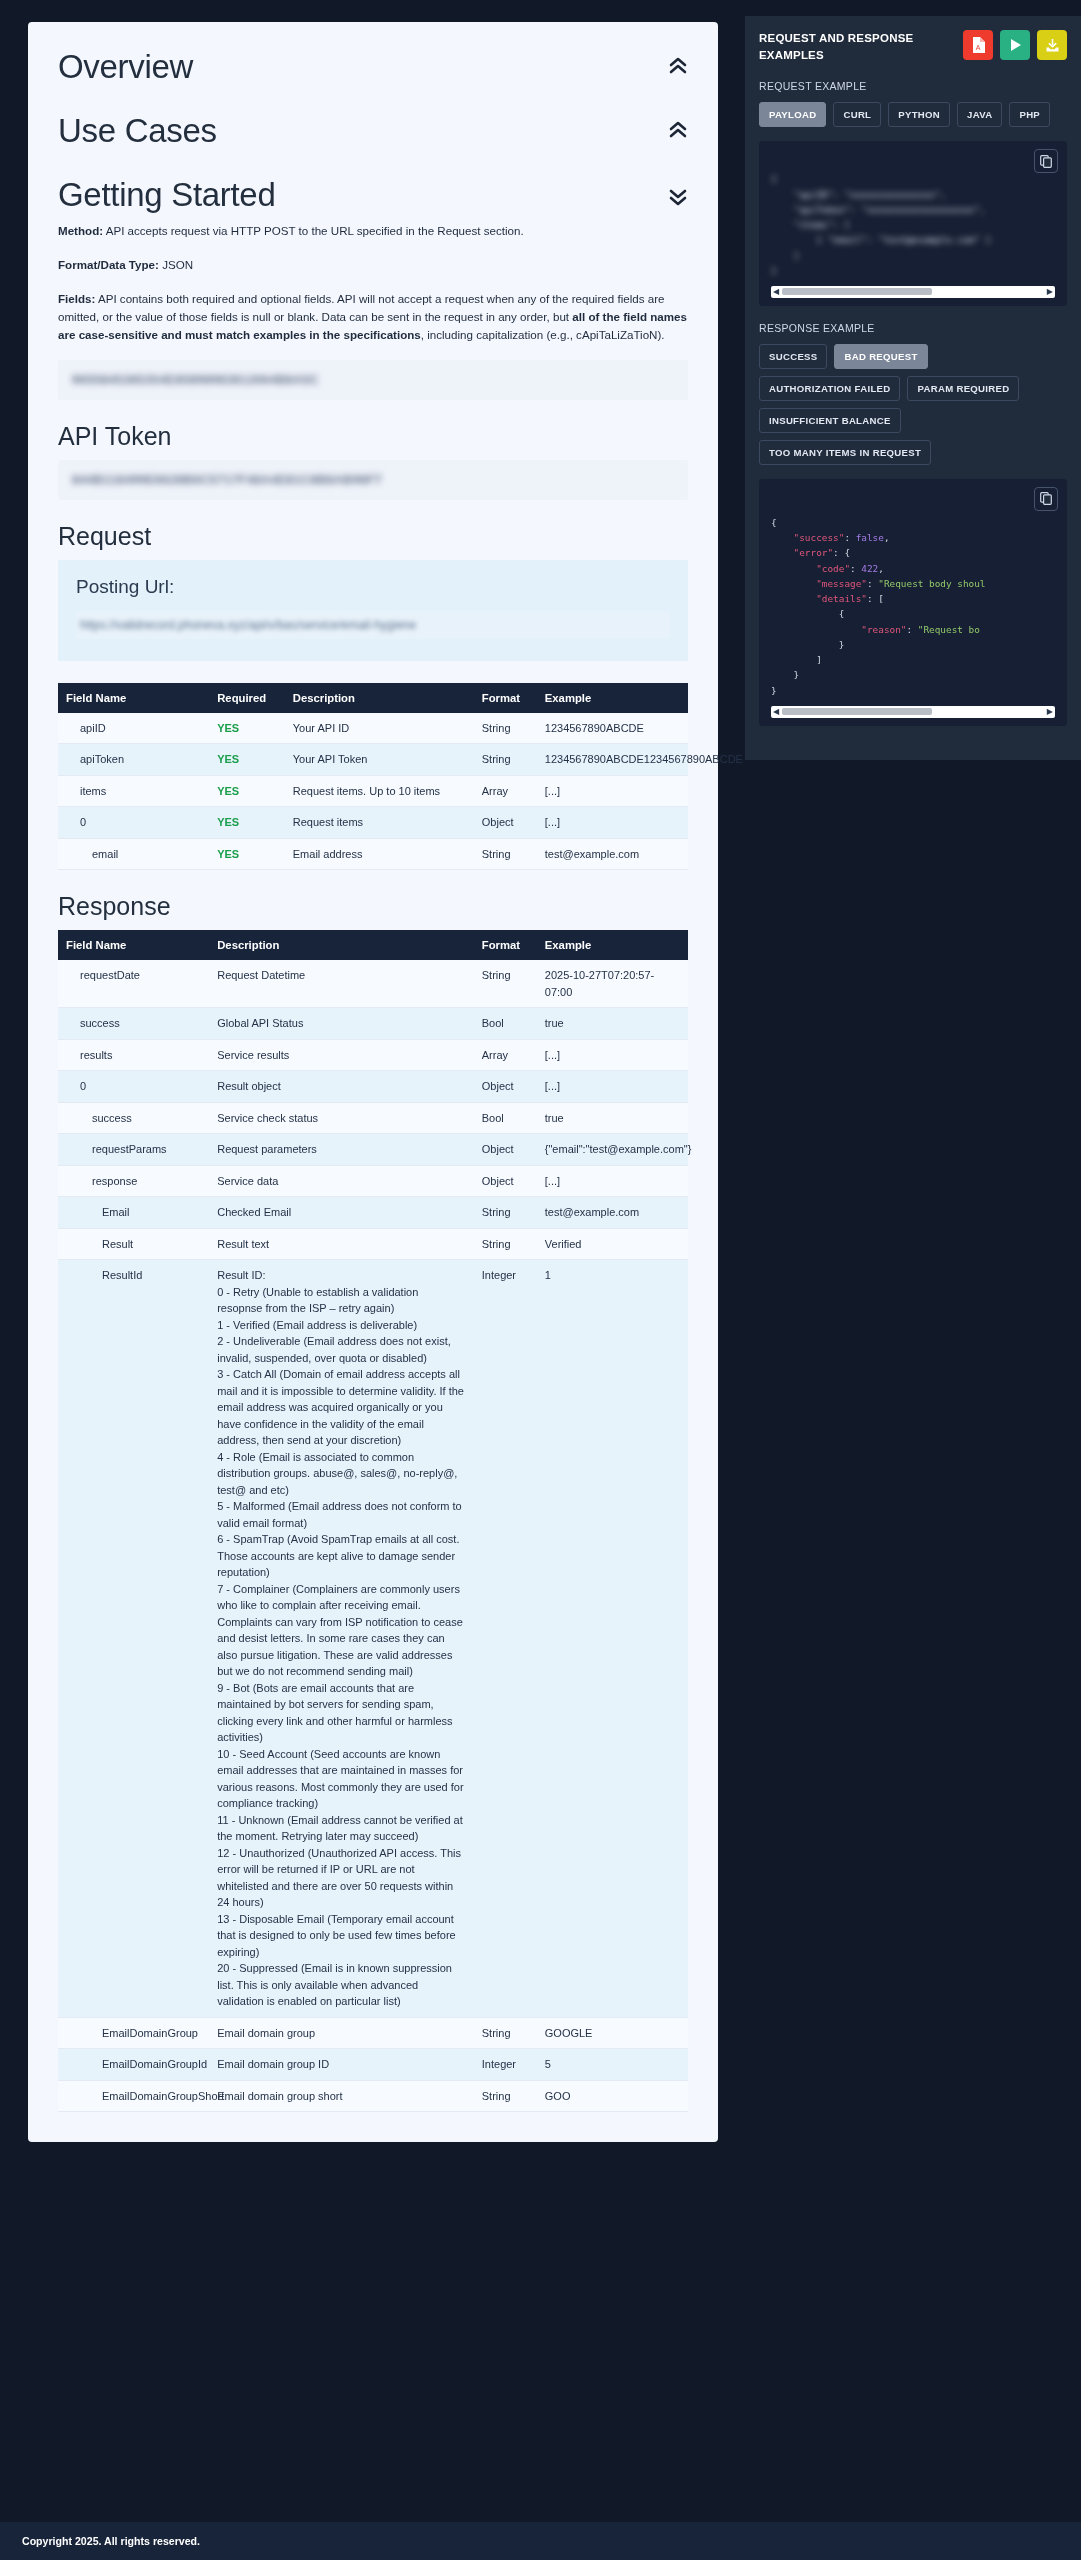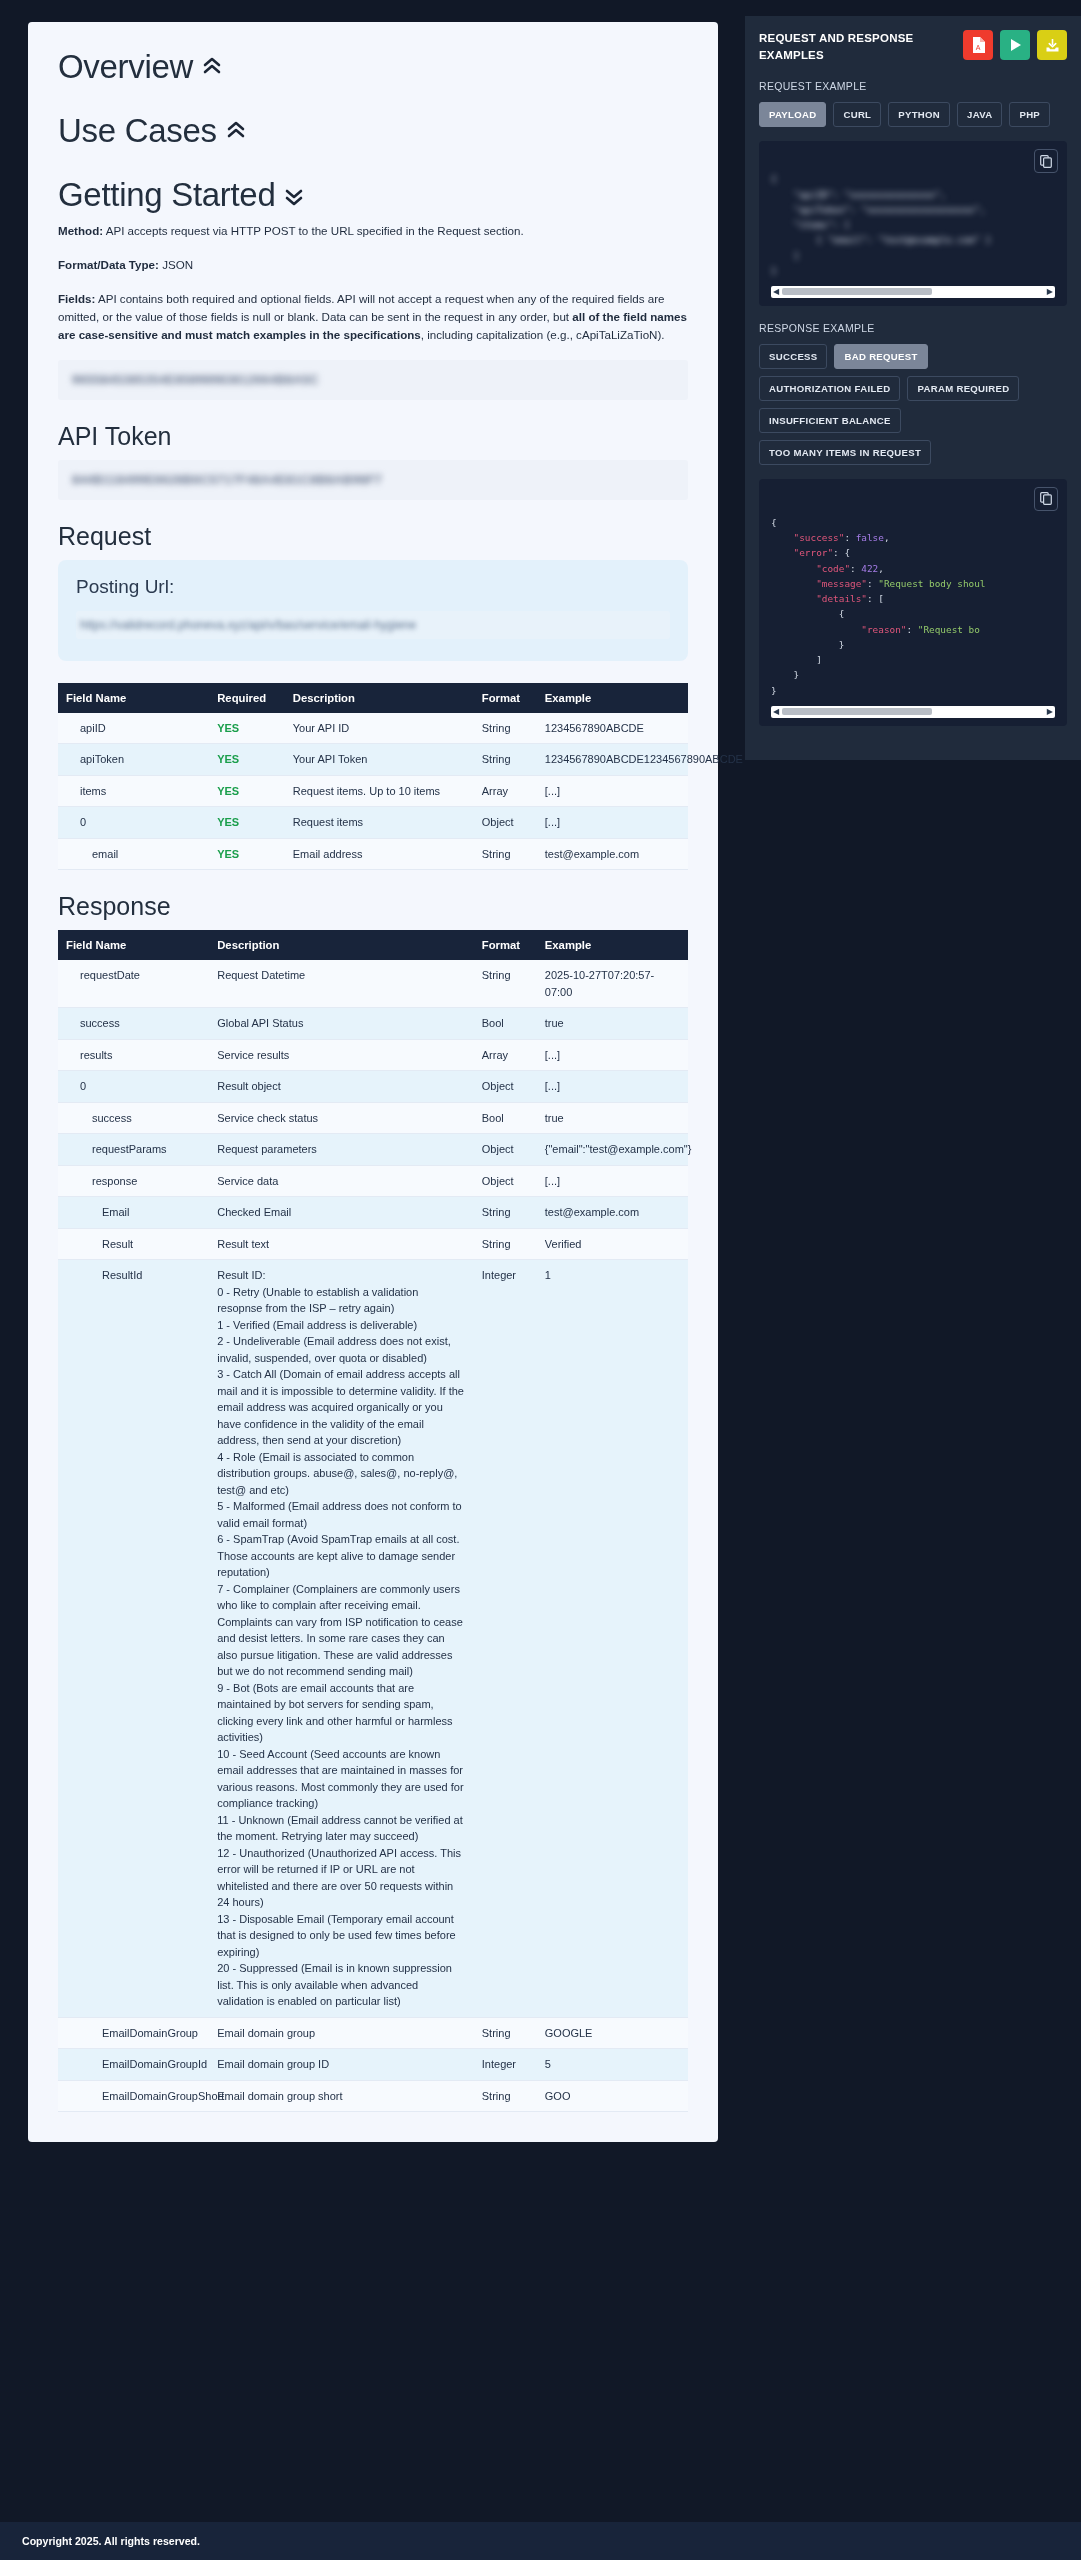--- a/index.html
+++ b/index.html
@@ -19,21 +19,21 @@
     border-radius: 4px;
     padding: 26px 30px 30px 30px;
     color: #1f2b3d;
   }
   .h-section {
     font-size: 33px;
     font-weight: 400;
     color: #232f3e;
     letter-spacing: -0.3px;
     margin-bottom: 26px;
-    display: flex; align-items: center; gap: 9px;
+    display: flex; align-items: center; gap: 9px; justify-content: space-between;
   }
   .h-section.tight { margin-bottom: 8px; }
   .chev { display:inline-block; width: 20px; height: 22px; position: relative; }
   .chev svg { width: 20px; height: 22px; display:block; }
 
   .h-sub {
     font-size: 25px;
     font-weight: 400;
     color: #232f3e;
     margin: 22px 0 9px 0;
@@ -59,21 +59,21 @@
     color: #6b7890;
     filter: blur(3.1px);
     white-space: nowrap;
     overflow: hidden;
     letter-spacing: 0.3px;
     font-weight: 600;
   }
 
   .posting-box {
     background: #e3f1fb;
-    border-radius: 8px;
+    border-radius: 0;
     padding: 16px 18px 22px 18px;
     margin-bottom: 22px;
   }
   .posting-label { font-size: 19px; color: #2b3a4f; margin-bottom: 13px; }
   .posting-url-wrap { background:#e8f2fa; border-radius:3px; padding: 7px 4px; }
   .posting-url {
     font-size: 12px; color: #5f7490; filter: blur(2.9px);
     white-space: nowrap; overflow: hidden;
   }
 

